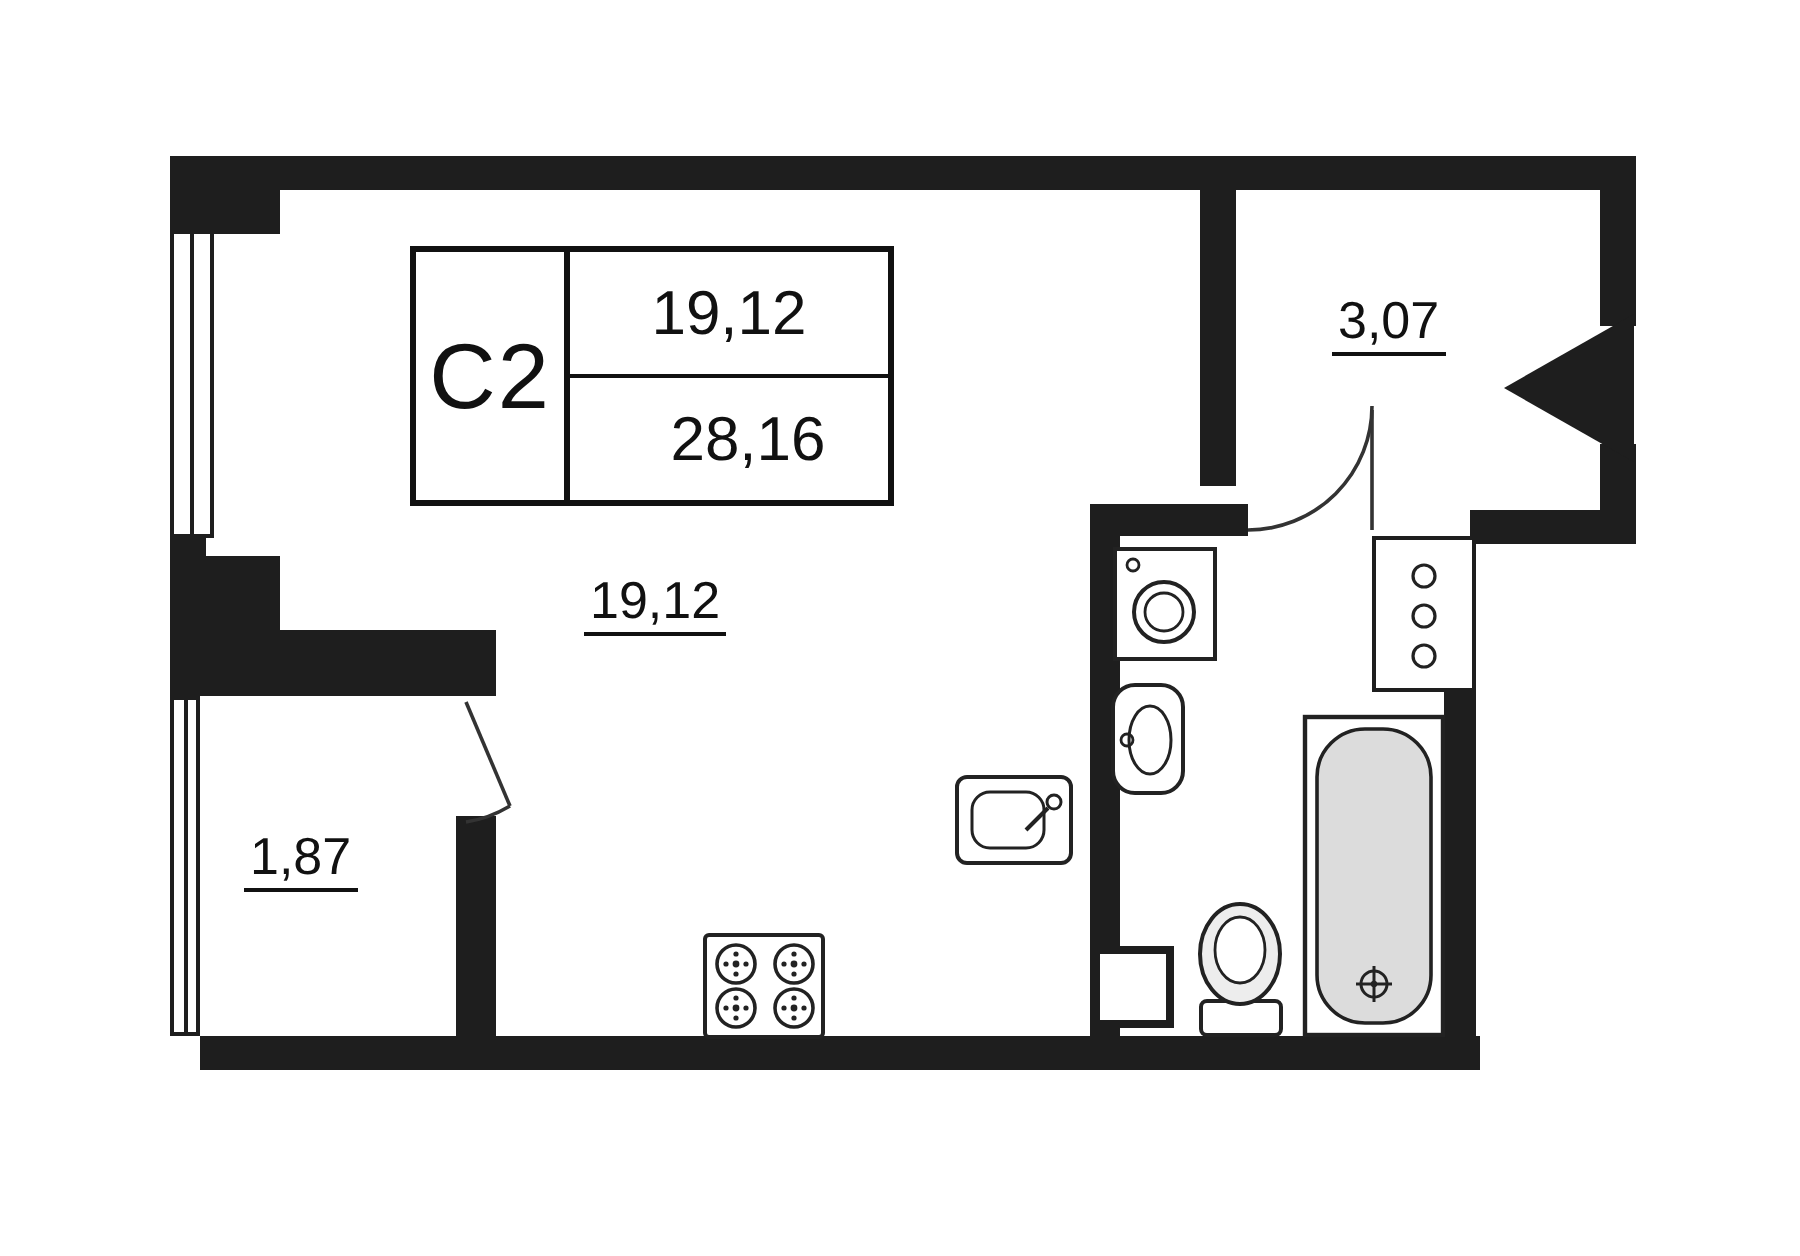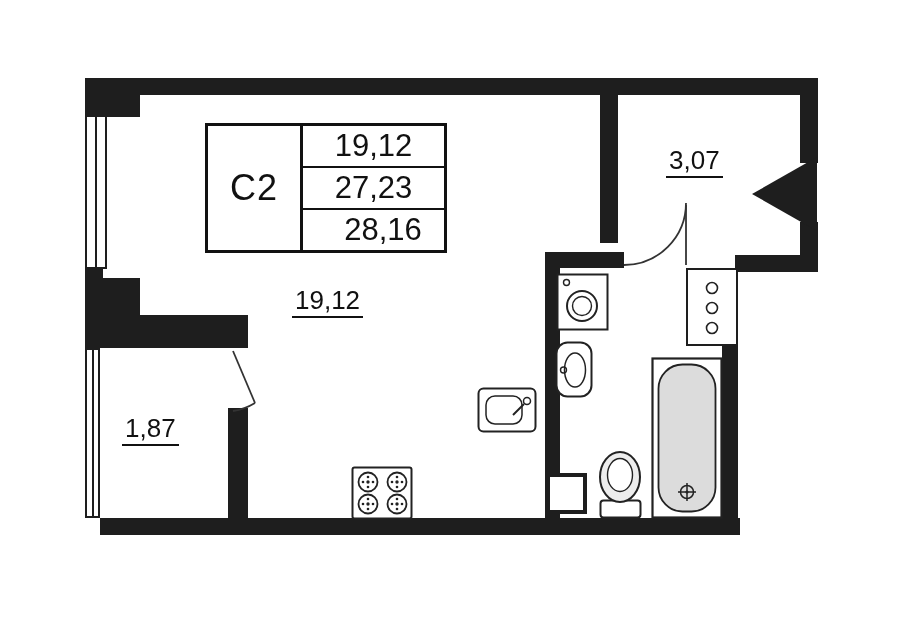--- a/index.html
+++ b/index.html
@@ -30,23 +30,23 @@
   .duct-box {
     position: absolute; left: 686px; top: 268px; width: 52px; height: 78px;
     background: #fff; border: 2px solid #1e1e1e;
   }
 
   .info-table {
     position: absolute; left: 205px; top: 123px; width: 242px; height: 130px;
     border: 3px solid #111; background: #fff; display: flex;
   }
   .unit-cell {
-    width: 95px; border-right: 3px solid #111;
+    width: 77px; border-right: 3px solid #111;
     display: flex; align-items: center; justify-content: center;
-    font-size: 36px; letter-spacing: 1px;
+    font-size: 46px; letter-spacing: 1px;
   }
   .vals { flex: 1; display: flex; flex-direction: column; }
   .val-cell {
     flex: 1; display: flex; align-items: center; justify-content: center;
     font-size: 31px; border-bottom: 2.5px solid #111;
   }
   .val-cell:last-child { border-bottom: none; margin-left: 19px; }
 
   .room-label {
     position: absolute; font-size: 26px; line-height: 1.12;
@@ -83,21 +83,20 @@
     <i class="mull"></i>
   </div>
 
   <div class="shaft-box"></div>
   <div class="duct-box"></div>
 
   <div class="info-table">
     <div class="unit-cell">С2</div>
     <div class="vals">
       <div class="val-cell">19,12</div>
-      <div class="val-cell">27,23</div>
       <div class="val-cell">28,16</div>
     </div>
   </div>
 
   <div class="room-label" style="left:292px;top:286px">19,12</div>
   <div class="room-label" style="left:666px;top:146px">3,07</div>
   <div class="room-label" style="left:122px;top:414px">1,87</div>
 
   <svg class="fixlayer" width="900" height="628">
     <defs>

